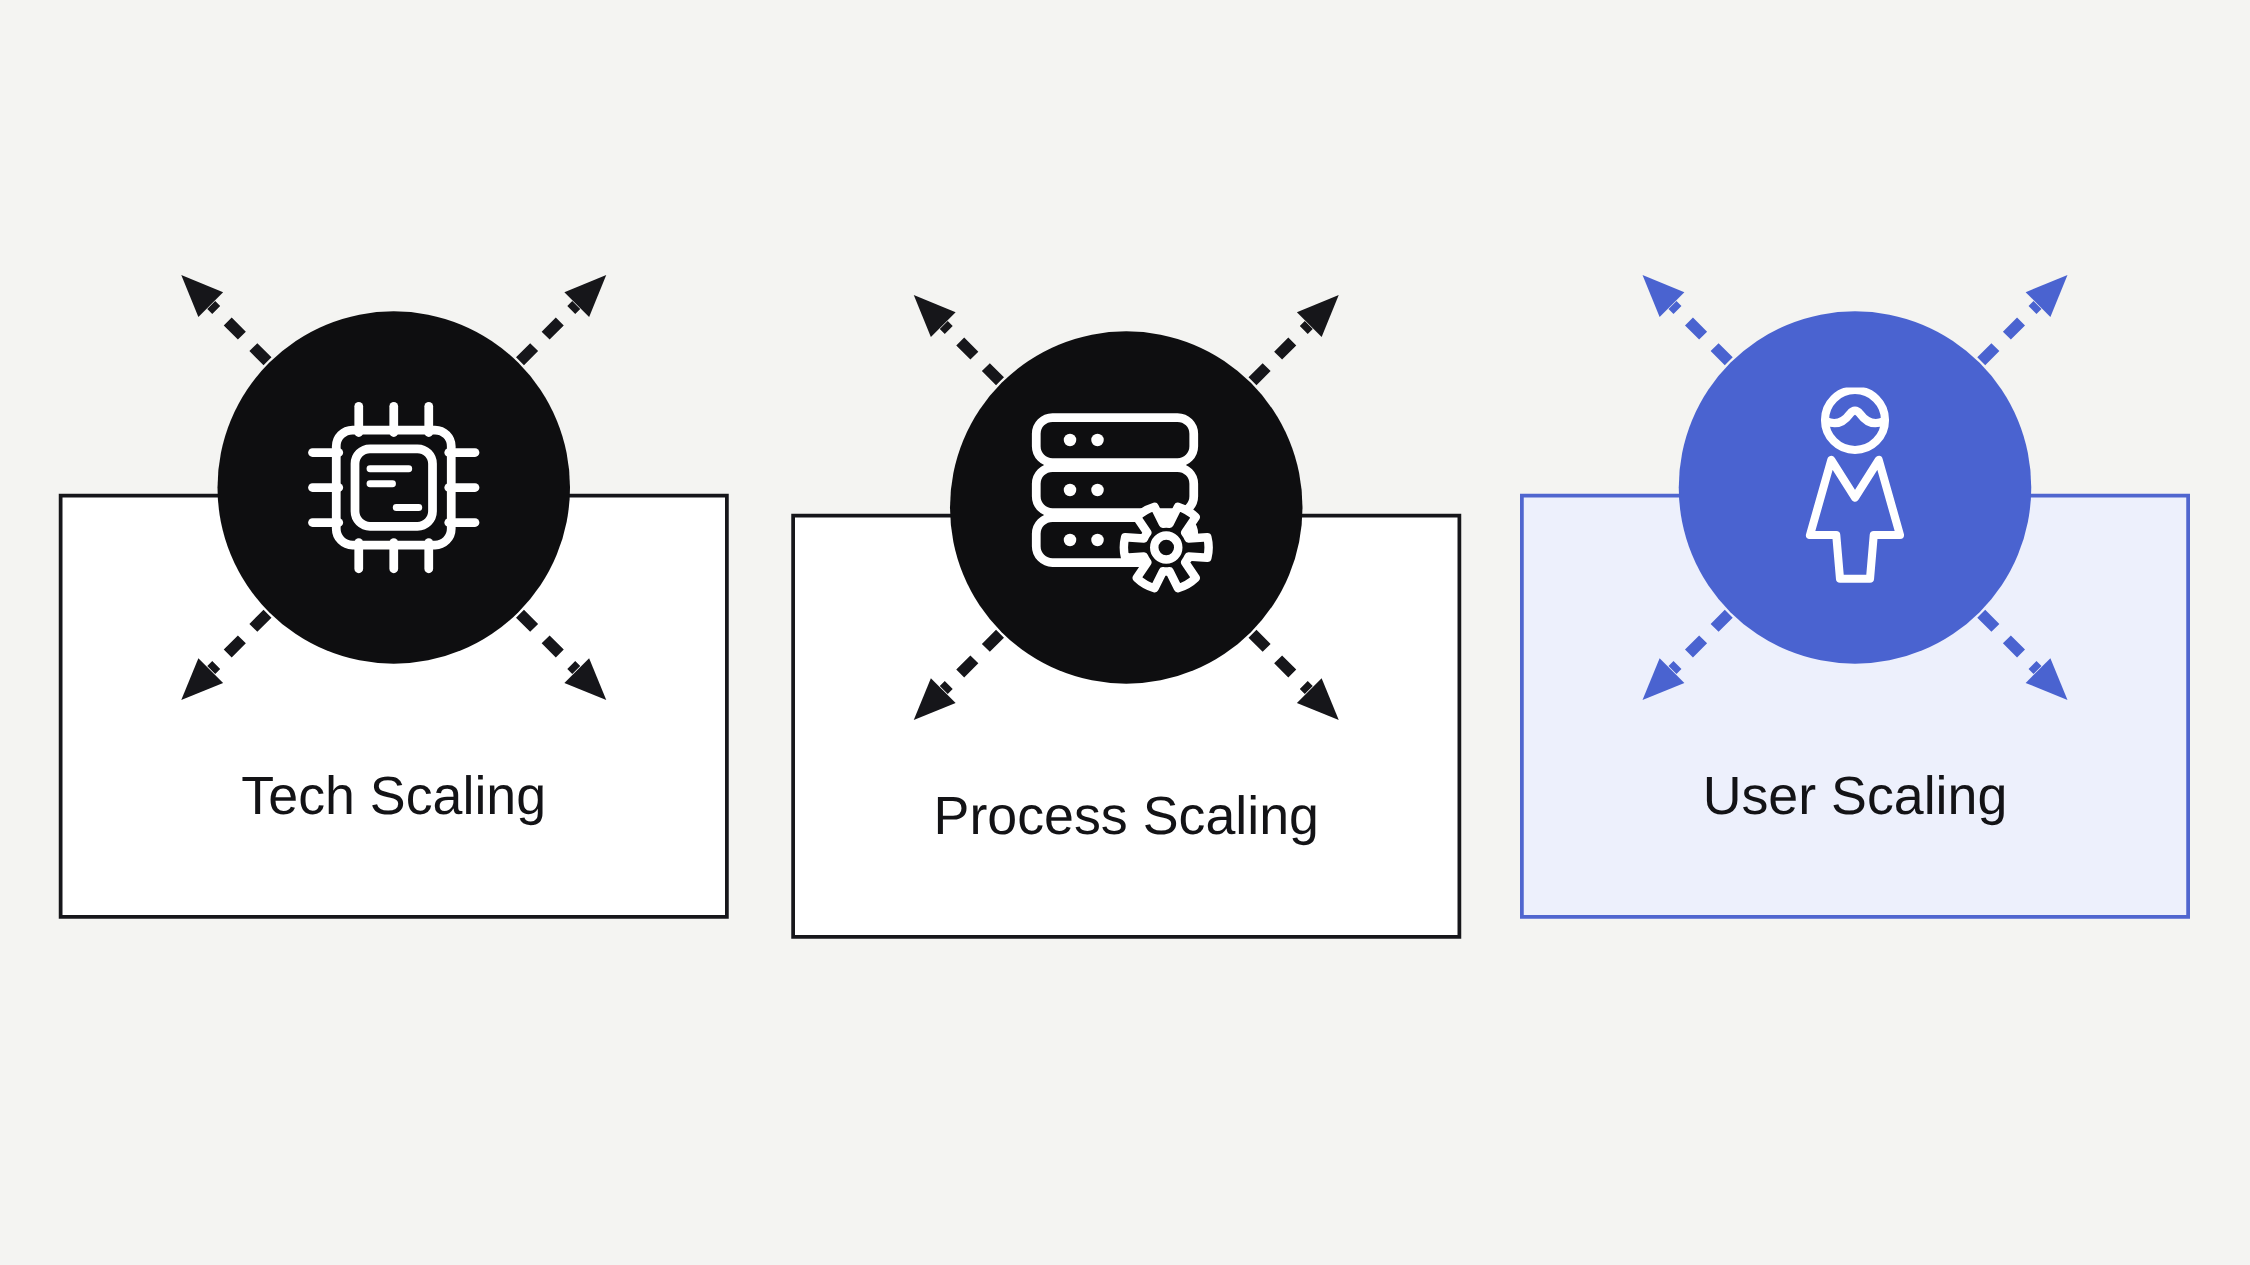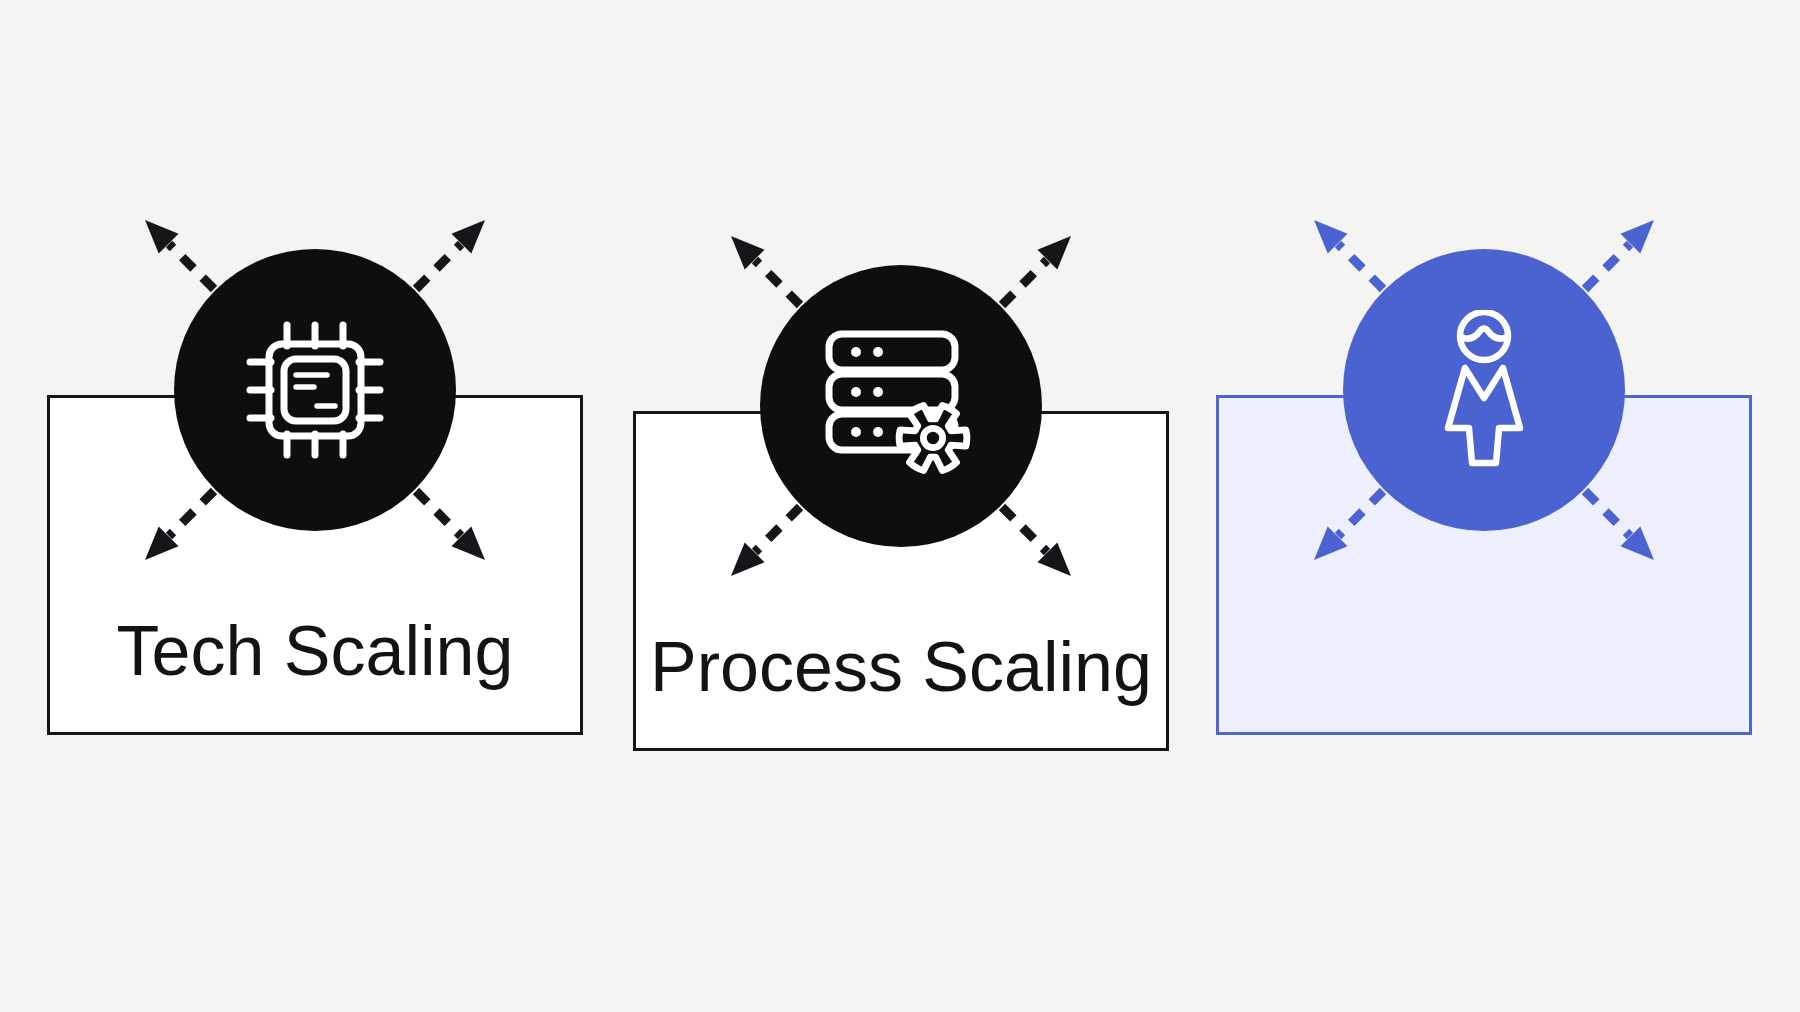--- a/index.html
+++ b/index.html
@@ -59,21 +59,21 @@
     z-index: 3;
   }
   .icon { display: block; }
   .icon * { vector-effect: none; }
 
   .card-label {
     position: absolute;
     left: 0; right: 0;
     top: 616px;
     text-align: center;
-    font-size: 70px;
+    font-size: 43px;
     line-height: 1;
     font-weight: 400;
     letter-spacing: 0px;
     color: var(--labelc);
     z-index: 4;
     white-space: nowrap;
   }
 </style>
 </head>
 <body style="background: rgb(244, 244, 242);">
@@ -221,15 +221,16 @@
 
           <circle cx="55" cy="26" r="24"></circle>
 
           <path d="M32,27 Q43,32 51,21 Q55,16 59,21 Q67,32 78,27"></path>
 
           <path d="M36,58 L19,118 L40,118 L43,153 L67,153 L70,118 L91,118 L74,58 L55,88 Z"></path>
         </g>
       </svg>
     </div>
 
+    <div class="card-label">User Scaling</div>
   </div>
 
 </div>
 
 </body></html>

